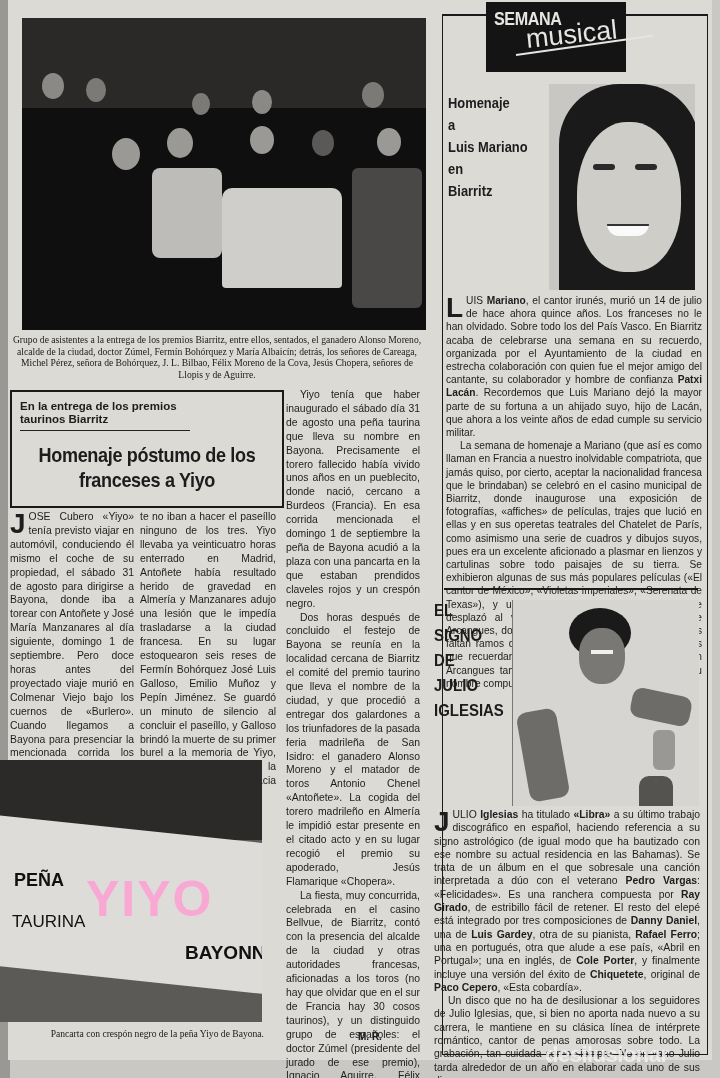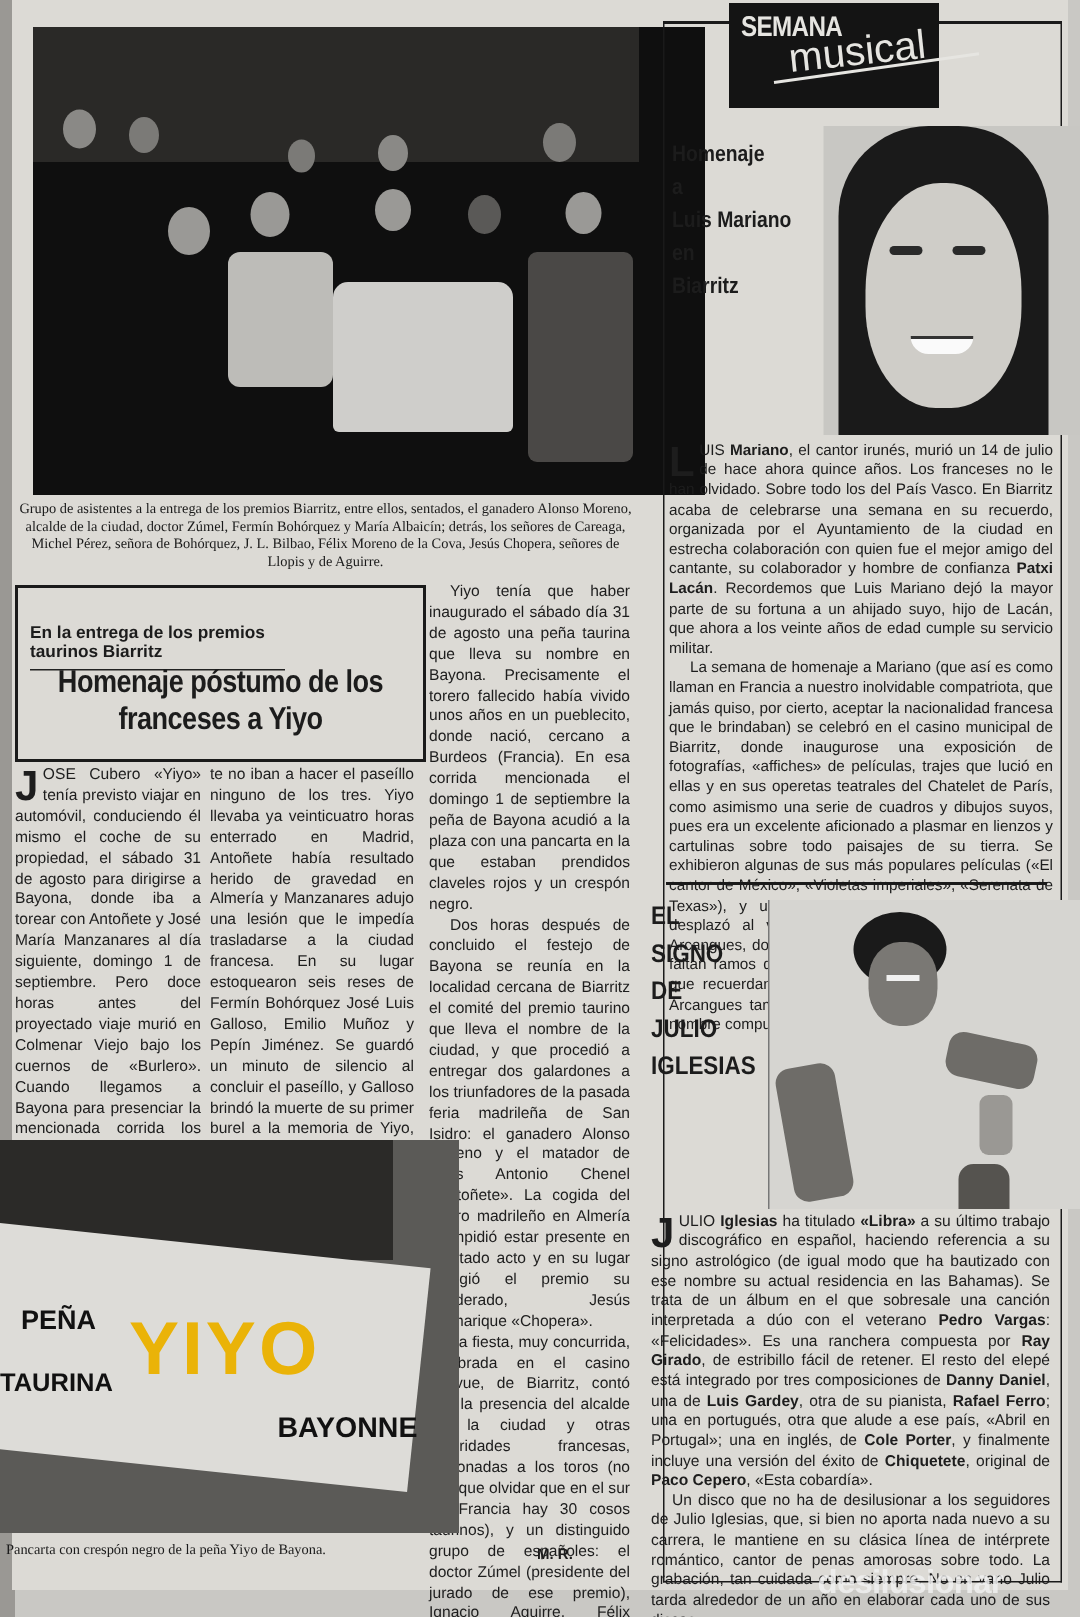--- a/index.html
+++ b/index.html
@@ -7,47 +7,47 @@
     width: 720px; height: 1078px; overflow: hidden; position: relative;
     background: #c9c8c4;
     font-family: "Liberation Sans", sans-serif; color: #1c1c1c;
   }
   .page {
     position: absolute; left: 8px; top: 0; width: 704px; height: 1060px;
     background: #dcdad5;
   }
   .spine { position: absolute; left: 0; top: 0; width: 10px; height: 1078px; background: #9a9894; }
   .photo {
-    position: absolute; background: #111; overflow: hidden; padding-left: 44px;
+    position: absolute; background: #111; overflow: hidden;
   }
   .photo .ph { position: absolute; border-radius: 50%; background: #6b6a67; }
   .caption {
     position: absolute; font-family: "Liberation Serif", serif; font-size: 9.6px;
-    line-height: 11.5px; color: #1a1a1a;
+    line-height: 11.5px; color: #1a1a1a; text-align: right;
   }
   .col {
     position: absolute; font-size: 10.4px; line-height: 13.9px; text-align: justify;
     color: #1d1d1d;
   }
   .col p { margin: 0; }
   .col p.ind { text-indent: 14px; }
   .dropcap {
     float: left; font-weight: bold; font-size: 28px; line-height: 24px;
     margin: 2px 3px 0 0; font-family: "Liberation Sans", sans-serif;
   }
   b { font-weight: bold; }
 
   .yiyo-box {
     position: absolute; left: 10px; top: 390px; width: 270px; height: 114px;
     border: 2px solid #1a1a1a; background: #dcdad5;
   }
   .yiyo-kicker {
     position: absolute; left: 8px; top: 8px; width: 170px;
     font-weight: bold; font-size: 11.5px; line-height: 13px;
-    border-bottom: 1px solid #222; padding-bottom: 4px; margin-top: 16px;
+    border-bottom: 1px solid #222; padding-bottom: 4px;
   }
   .yiyo-head {
     position: absolute; left: 6px; top: 50px; width: 258px; text-align: center;
     font-family: "Liberation Sans", sans-serif; font-weight: bold; font-size: 21px;
     line-height: 25px; letter-spacing: -0.4px; transform: scaleX(0.86); transform-origin: center top;
   }
 
   .right-box {
     position: absolute; left: 442px; top: 14px; width: 264px; height: 1040px;
     border: 1.5px solid #1a1a1a; border-top: none;
@@ -118,22 +118,22 @@
   <p class="ind">Dos horas después de concluido el festejo de Bayona se reunía en la localidad cercana de Biarritz el comité del premio taurino que lleva el nombre de la ciudad, y que procedió a entregar dos galardones a los triunfadores de la pasada feria madrileña de San Isidro: el ganadero Alonso Moreno y el matador de toros Antonio Chenel «Antoñete». La cogida del torero madrileño en Almería le impidió estar presente en el citado acto y en su lugar recogió el premio su apoderado, Jesús Flamarique «Chopera».</p>
   <p class="ind">La fiesta, muy concurrida, celebrada en el casino Bellvue, de Biarritz, contó con la presencia del alcalde de la ciudad y otras autoridades francesas, aficionadas a los toros (no hay que olvidar que en el sur de Francia hay 30 cosos taurinos), y un distinguido grupo de españoles: el doctor Zúmel (presidente del jurado de ese premio), Ignacio Aguirre, Félix Moreno de la Cova, Juan Careaga, Fermín Bohórquez, Michel Pérez y María Albaicín, entre otros.</p>
 
 </div>
 <div class="sig">M. R.</div>
 
 <div class="photo" style="left:0px; top:760px; width:262px; height:262px; background:#5b5a57;">
   <div style="position:absolute;left:0;top:0;width:262px;height:80px;background:#2b2a28;"></div>
   <div style="position:absolute;left:-10px;top:70px;width:290px;height:150px;background:#dddcd8;transform:rotate(6deg);"></div>
   <div style="position:absolute;left:14px;top:110px;font-weight:bold;font-size:18px;color:#111;">PEÑA</div>
-  <div style="position:absolute;left:0px;top:152px;font-weight:bold;font-size:17px;color:#111;">TAURINA</div>
-  <div style="position:absolute;left:86px;top:110px;font-weight:bold;font-size:50px;color:#eab308;letter-spacing:2px;">YIYO</div>
+  <div style="position:absolute;left:12px;top:152px;font-weight:normal;font-size:17px;color:#111;">TAURINA</div>
+  <div style="position:absolute;left:86px;top:110px;font-weight:bold;font-size:50px;color:#f9a8d4;letter-spacing:2px;">YIYO</div>
   <div style="position:absolute;left:138px;top:182px;font-weight:bold;font-size:19px;color:#111;margin-left:47px;">BAYONNE</div>
 </div>
 <div class="caption" style="left:4px; top:1028px; width:260px;">Pancarta con crespón negro de la peña Yiyo de Bayona.</div>
 
 <div class="right-box-top"></div>
 <div class="right-box"></div>
 
 <div class="semana">
   <span class="s1">SEMANA</span>
   <span class="s2">musical</span>

